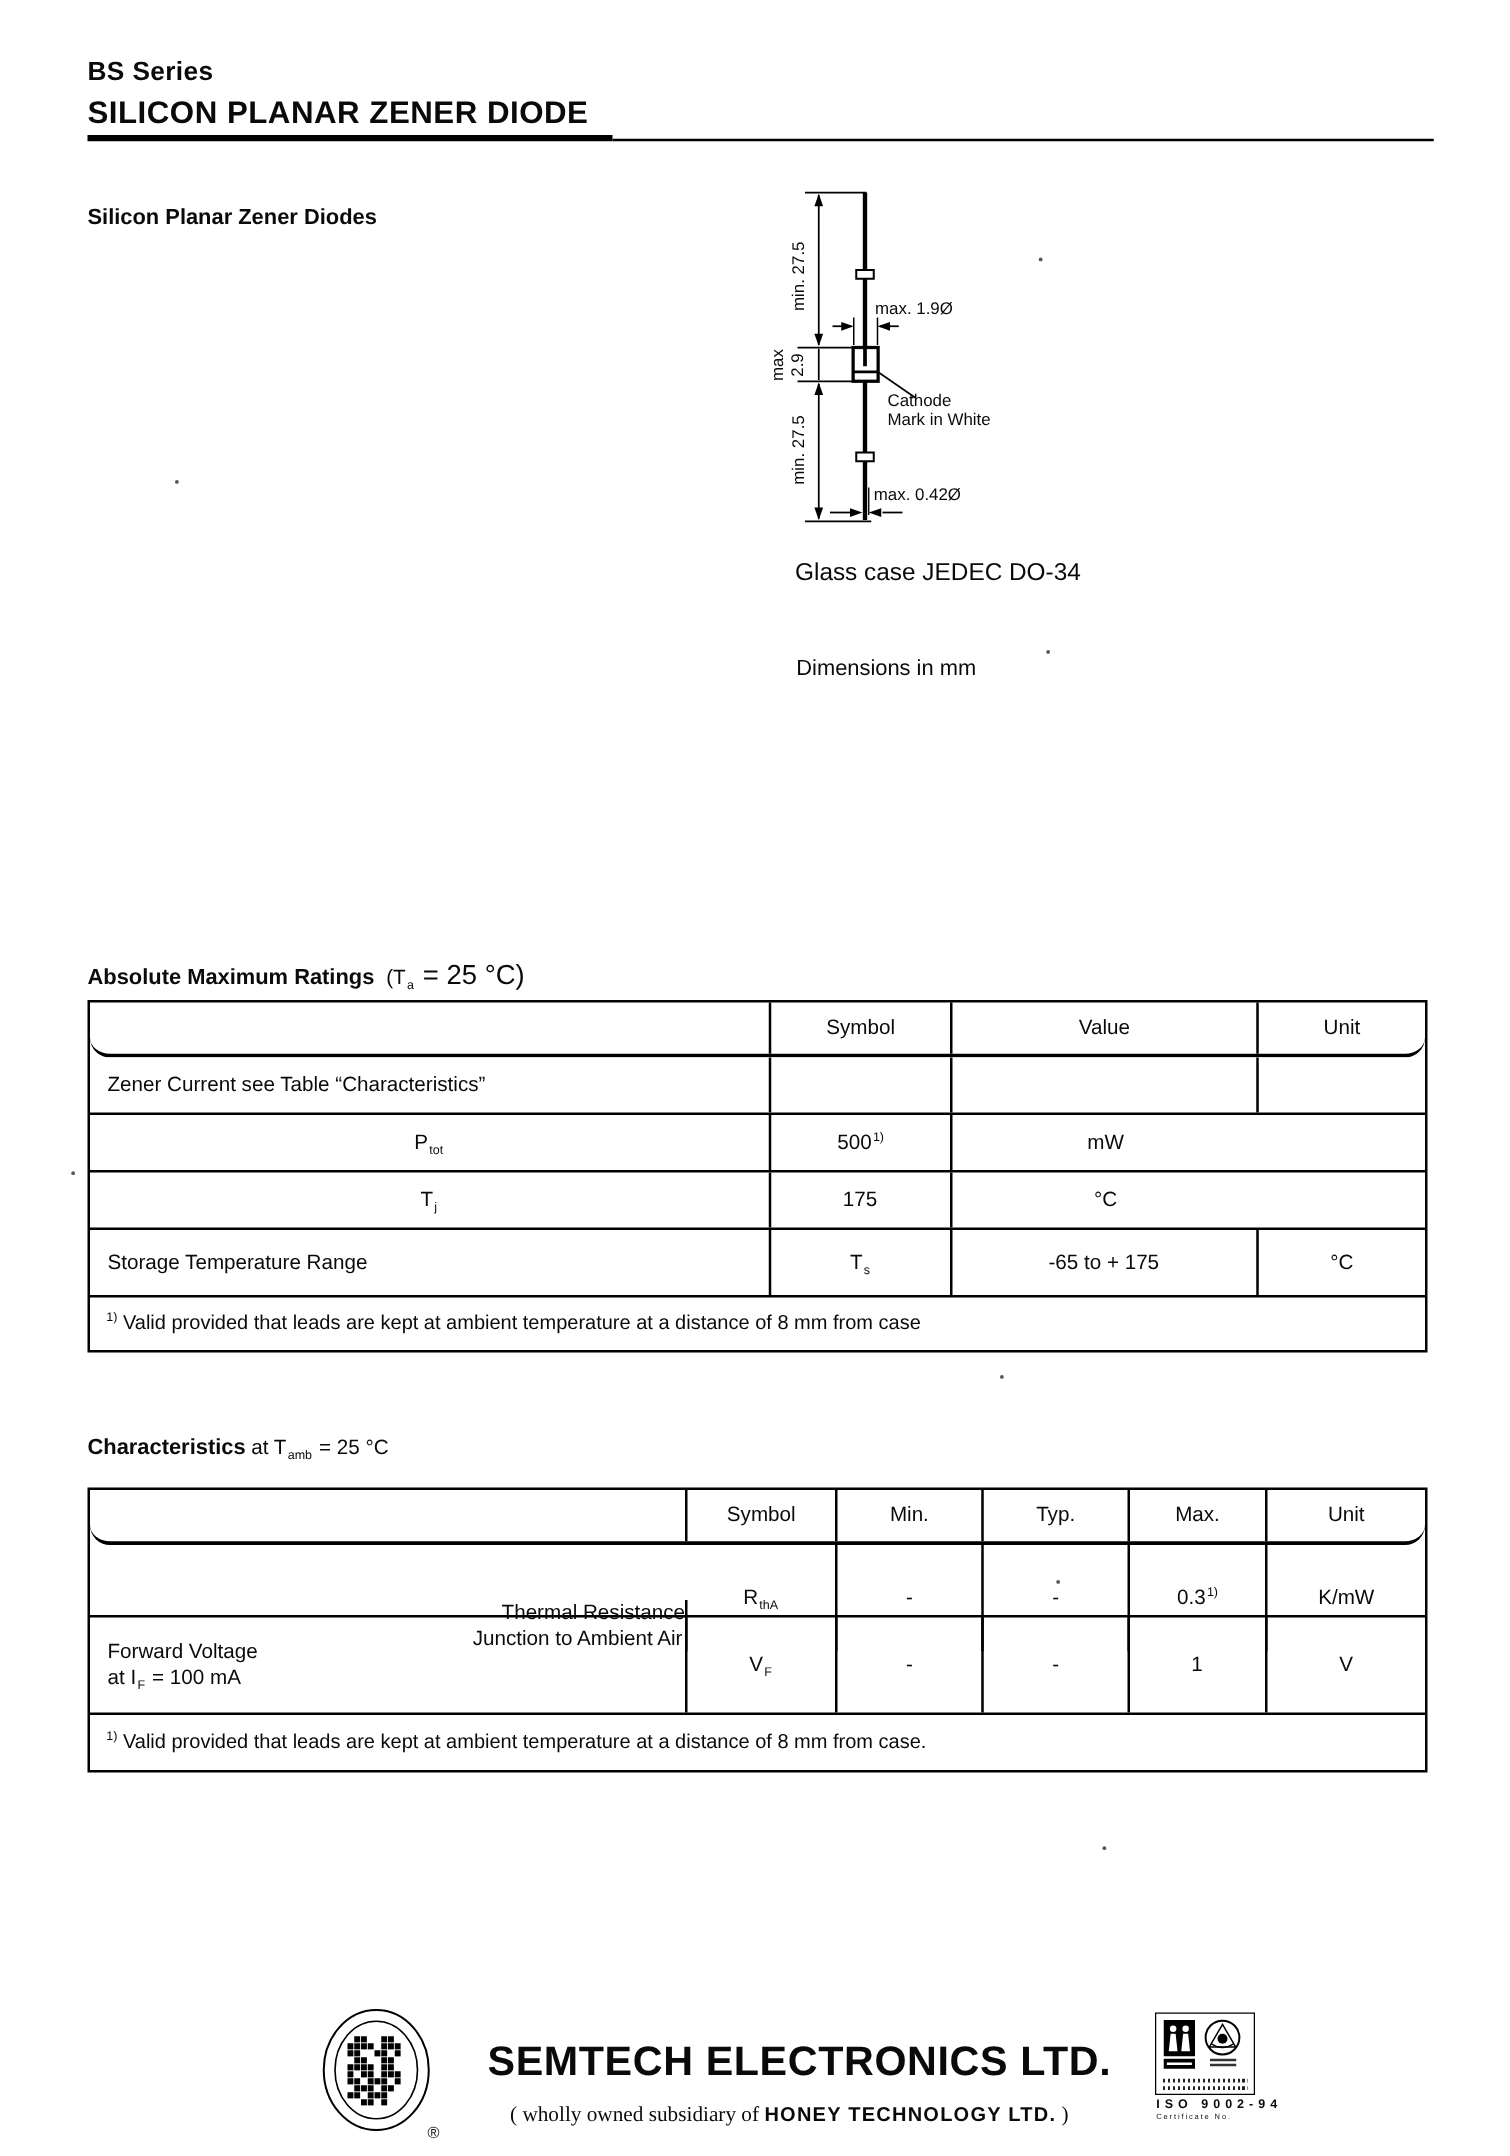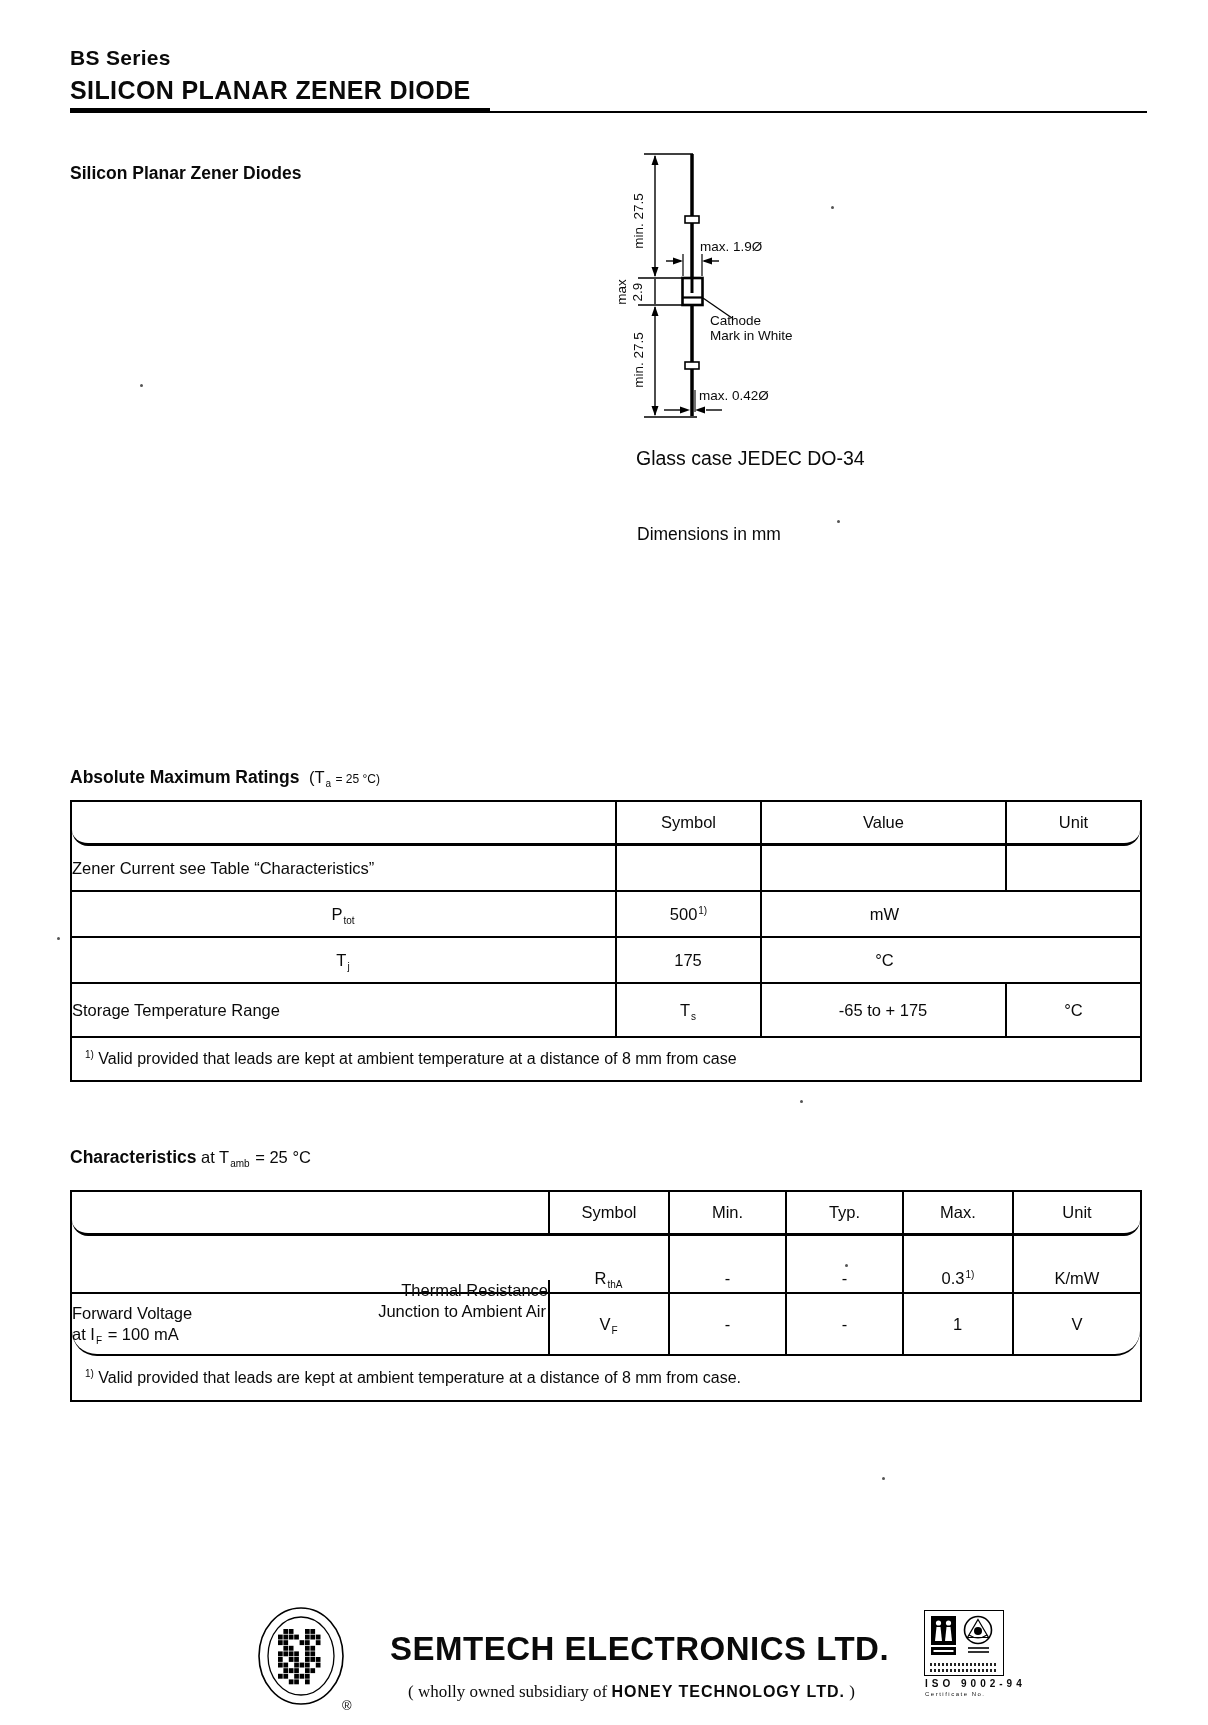--- a/index.html
+++ b/index.html
@@ -28,21 +28,21 @@
   .dtable { position:absolute; border:2px solid #000; background:#fff; }
   .dtable .row { display:grid; border-bottom:2px solid #000; }
   .dtable .row:last-child { border-bottom:none; }
   .dtable .row.head { border-bottom:3px solid #000;border-radius:16px; }
   .dtable .c {
     border-right:2px solid #000;
     display:flex; align-items:center; justify-content:center;
     font-size:16.5px; line-height:1.25; text-align:center;
   }
   .dtable .c:last-child { border-right:none; }
-  .dtable .c.label { justify-content:flex-start; text-align:left; }
+  .dtable .c.label { justify-content:flex-start; text-align:left; padding-left:14px; }
   .t1 .row { grid-template-columns:545px 145px 245px 133px; }
   .t2 .row { grid-template-columns:478px 120px 117px 117px 110px 126px; }
   .dtable .foot { display:flex; align-items:center; padding-left:12px; font-size:16px; }
 
   
   svg text { font-family:"Liberation Sans", sans-serif; fill:#0a0a0a; }
 
   .footer-company { font-size:33px; font-weight:700; letter-spacing:0.5px; white-space:nowrap; }
   .footer-sub { font-family:"Liberation Serif", serif; font-size:17px; white-space:nowrap; }
   .footer-sub .brand {
@@ -115,21 +115,21 @@
     <polygon points="110,264 100,260.5 100,267.5" fill="#000"></polygon>
     <line x1="126" y1="264" x2="142" y2="264" stroke="#000" stroke-width="1.4"></line>
     <polygon points="115,264 125,260.5 125,267.5" fill="#000"></polygon>
   </svg>
 
   <div class="abs" style="left:636px; top:447px; font-size:19.5px;">Glass case JEDEC DO-34</div>
   <div class="abs" style="left:637px; top:524px; font-size:17.5px;">Dimensions in mm</div>
 
   <div class="abs section-heading" style="left:70px; top:767px;">
     <span class="bold">Absolute Maximum Ratings</span>
-    <span style="font-size:16.5px;">&nbsp;</span><span style="font-size:16.5px;">(T</span><span class="sub">a</span><span style="font-size:12px;margin-top:36px;"> = 25 °C)</span>
+    <span style="font-size:16.5px;">&nbsp;</span><span style="font-size:16.5px;">(T</span><span class="sub">a</span><span style="font-size:22px;margin-top:36px;"> = 25 °C)</span>
   </div>
 
   <div class="dtable t1" style="left:70px; top:800px; width:1072px;">
     <div class="row head" style="height:44px;">
       <div class="c label"></div>
       <div class="c">Symbol</div>
       <div class="c">Value</div>
       <div class="c">Unit</div>
     </div>
     <div class="row" style="height:46px;">
@@ -200,21 +200,21 @@
       <div class="c">
           <span><span>R</span><span class="sub">thA</span></span>
         </div>
       <div class="c">-</div>
       <div class="c">-</div>
       <div class="c">
           <span><span>0.3</span><span class="sup">1)</span></span>
         </div>
       <div class="c">K/mW</div>
     </div>
-    <div class="row" style="height:62px;border-radius:25px;">
+    <div class="row" style="height:78px;">
       <div class="c label" style="flex-direction:column; align-items:flex-start; justify-content:center;">
         <span>Forward Voltage</span>
         <span><span>at I</span><span class="sub">F</span><span> = 100 mA</span></span>
       </div>
       <div class="c">
           <span><span>V</span><span class="sub">F</span></span>
         </div>
       <div class="c">-</div>
       <div class="c">-</div>
       <div class="c">

